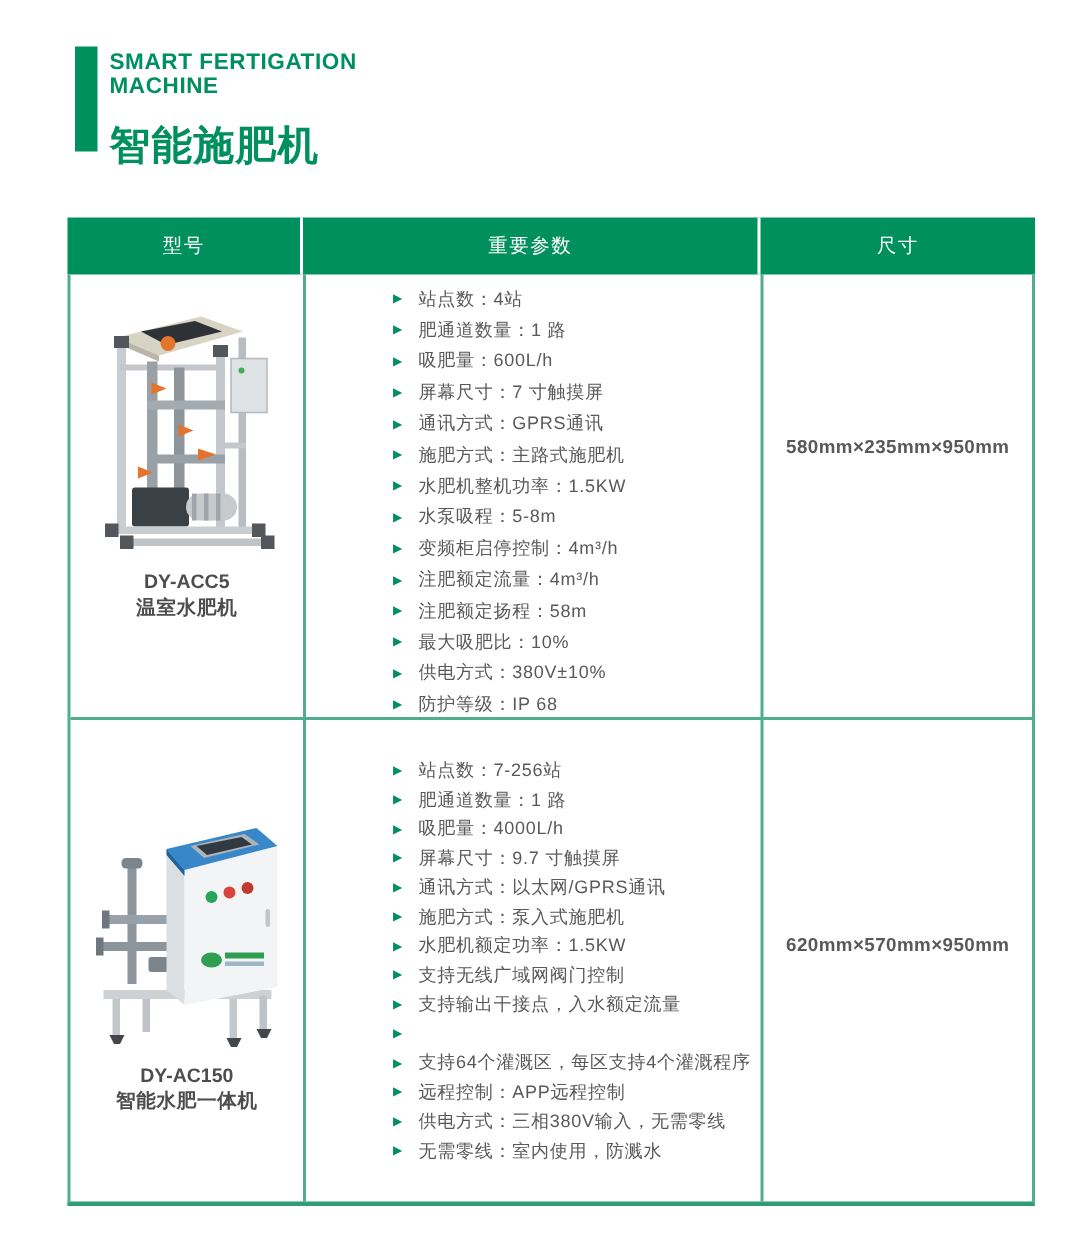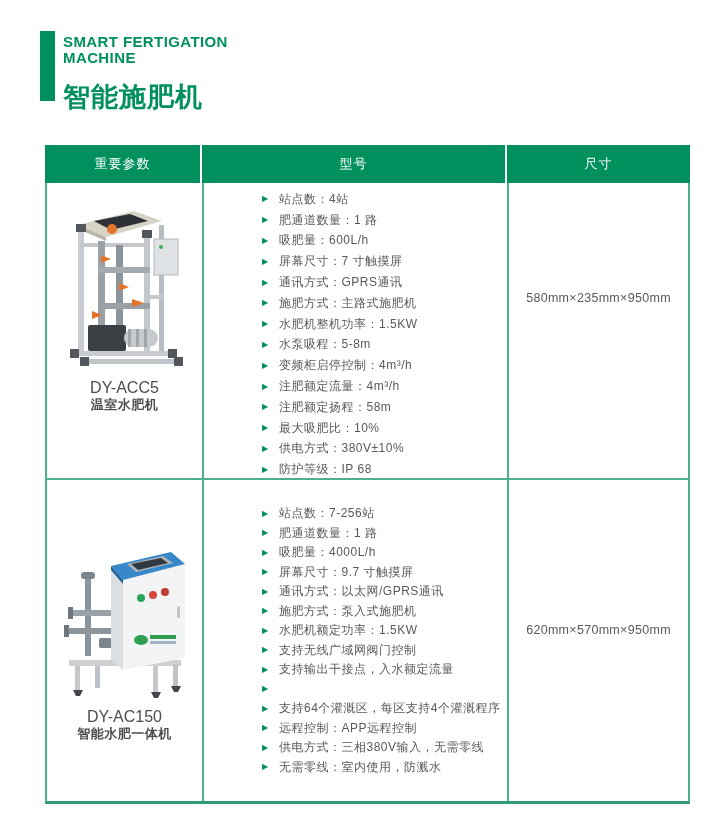--- a/index.html
+++ b/index.html
@@ -9,21 +9,21 @@
     --spec-text-gray:#595959;
     --model-text-gray:#4D4D4D;
     --dim-text-gray:#595959;
   }
   *{margin:0;padding:0;box-sizing:border-box;}
   html,body{background:#fff;}
   body{font-family:"Liberation Sans","DejaVu Sans",sans-serif;}
   .page{position:relative;width:720px;height:823px;background:#fff;overflow:hidden;}
 
   
-  .page-header{position:absolute;left:40px;top:31px;display:flex;}
+  .page-header{position:absolute;left:50px;top:31px;display:flex;}
   .accent-bar{width:15px;height:70px;background:var(--brand-green);}
   .titles{margin-left:8px;padding-top:3px;}
   .title-en{color:var(--brand-green);font-weight:bold;font-size:15px;line-height:16px;letter-spacing:.4px;}
   .title-zh{color:var(--brand-green);font-weight:bold;font-size:27px;line-height:30px;margin-top:16px;letter-spacing:1px;}
 
   
   .spec-table{position:absolute;left:45px;top:145px;width:645px;}
   .thead{display:grid;grid-template-columns:157px 305px 183px;height:38px;background:var(--brand-green);}
   .th{display:flex;align-items:center;justify-content:center;color:#fff;font-size:13px;letter-spacing:1px;}
   .th:not(:last-child){border-right:2px solid #fff;}
@@ -35,61 +35,61 @@
   .trow + .trow{border-top:2px solid var(--table-border-green);}
   .row-acc5{height:295px;}
   .row-ac150{height:323px;}
   .td{min-width:0;}
   .td + .td{border-left:2px solid var(--table-border-green);}
 
   
   .model-cell{display:flex;flex-direction:column;align-items:center;}
   .row-acc5 .product-figure{margin-top:16px;}
   .row-ac150 .product-figure{margin-top:38px;}
-  .model-code{font-size:16px;font-weight:normal;color:var(--model-text-gray);line-height:17px;text-align:center;}
+  .model-code{font-size:13px;font-weight:bold;color:var(--model-text-gray);line-height:17px;text-align:center;}
   .row-acc5 .model-code{margin-top:12px;}
   .row-ac150 .model-code{margin-top:8px;}
   .model-name{font-size:13px;font-weight:bold;color:var(--model-text-gray);line-height:17px;text-align:center;letter-spacing:.5px;}
 
   
   .spec-list{list-style:none;padding-left:58px;}
   .row-acc5 .spec-list{padding-top:6px;}
   .row-ac150 .spec-list{padding-top:24px;}
   .spec-item{position:relative;display:flex;align-items:center;padding-left:17px;
              font-size:12px;color:var(--spec-text-gray);letter-spacing:.5px;white-space:nowrap;}
   .row-acc5 .spec-item{height:20.8px;}
   .row-ac150 .spec-item{height:19.5px;}
   .bullet{position:absolute;left:0;top:50%;transform:translateY(-50%);
           color:var(--brand-green);font-size:8px;line-height:1;}
 
   
   .dim-cell{display:flex;align-items:center;justify-content:center;}
-  .dim-text{font-size:12.5px;color:var(--dim-text-gray);letter-spacing:.3px;}
+  .dim-text{font-size:12.5px;color:var(--dim-text-gray);letter-spacing:.3px;font-weight:bold;}
   .row-acc5 .dim-text{transform:translateY(-34px);}
   .row-ac150 .dim-text{transform:translateY(-11px);}
 </style>
 </head>
 <body>
 
 <div class="page">
 
   <div class="page-header">
     <div class="accent-bar"></div>
     <div class="titles">
       <div class="title-en">SMART FERTIGATION</div>
       <div class="title-en">MACHINE</div>
       <div class="title-zh">智能施肥机</div>
     </div>
   </div>
 
   <div class="spec-table">
 
     <div class="thead">
+      <div class="th">型号</div>
       <div class="th">重要参数</div>
-      <div class="th">型号</div>
       <div class="th">尺寸</div>
     </div>
 
     <div class="tbody">
 
       <div class="trow row-acc5">
         <div class="td model-cell">
           <svg class="product-figure" width="130" height="168" viewBox="0 0 130 168">
 
             <rect x="99" y="26" width="5" height="128" fill="#b8bdc1"></rect>

